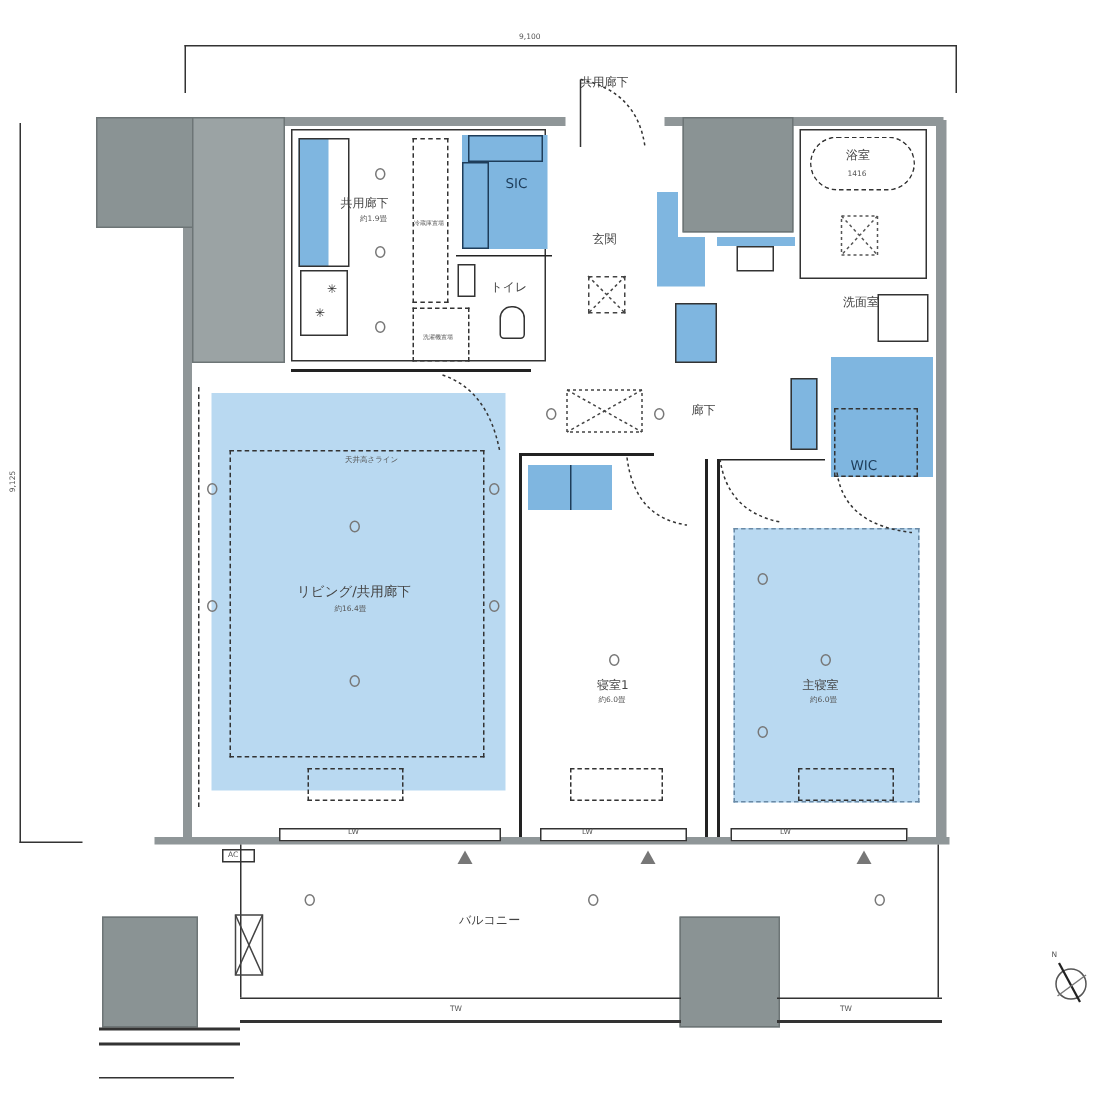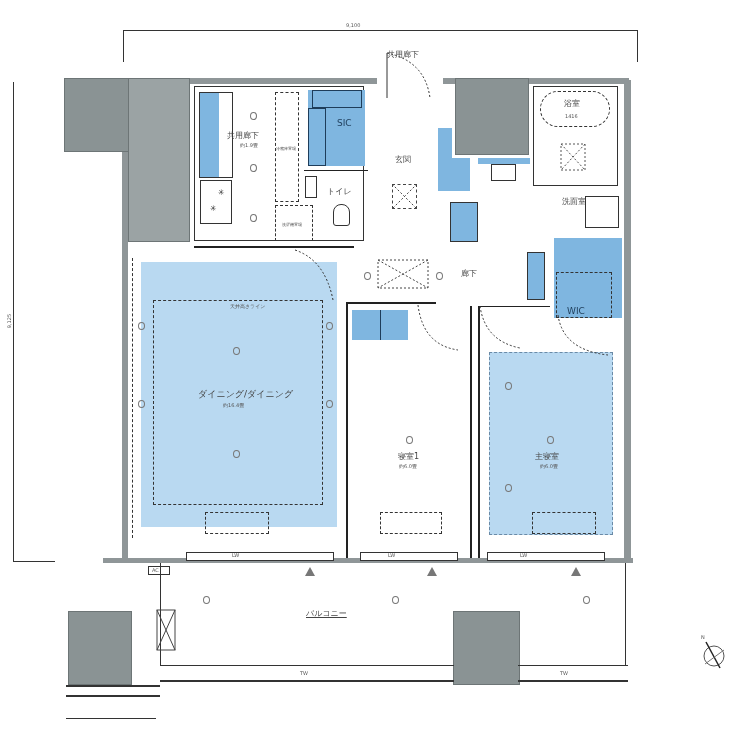--- a/index.html
+++ b/index.html
@@ -114,21 +114,21 @@
 <div class="line" style="left:194px;top:246px;width:160px;height:2px;"></div>
 <div class="line" style="left:346px;top:302px;width:2px;height:256px;"></div>
 <div class="line" style="left:470px;top:306px;width:2px;height:252px;"></div>
 <div class="line" style="left:478px;top:306px;width:2px;height:252px;"></div>
 <div class="line" style="left:346px;top:302px;width:90px;height:2px;"></div>
 <div class="line" style="left:478px;top:306px;width:72px;height:1px;"></div>
 
 <div class="lblue" style="left:141px;top:262px;width:196px;height:265px;"></div>
 <div class="dash" style="left:153px;top:300px;width:170px;height:205px;"></div>
 <div class="small" style="left:230px;top:303px;">天井高さライン</div>
-<div class="label" style="left:198px;top:388px;font-size:9px;">ダイニング/ダイニング</div>
+<div class="label" style="left:198px;top:388px;font-size:9px;">リビング/共用廊下</div>
 <div class="small" style="left:223px;top:402px;">約16.4畳</div>
 <div class="circ" style="left:233px;top:347px;"></div>
 <div class="circ" style="left:233px;top:450px;"></div>
 <div class="circ" style="left:138px;top:322px;"></div>
 <div class="circ" style="left:138px;top:400px;"></div>
 <div class="circ" style="left:326px;top:322px;"></div>
 <div class="circ" style="left:326px;top:400px;"></div>
 <div class="dash" style="left:205px;top:512px;width:64px;height:22px;"></div>
 <div class="dash" style="left:132px;top:258px;width:1px;height:280px;border-width:0 0 0 1px;"></div>
 <svg width="50" height="50" style="left:295px;top:250px;">
@@ -161,21 +161,21 @@
   </svg>
 
 <div class="win" style="left:186px;top:552px;width:148px;height:9px;"></div>
 <div class="small" style="left:232px;top:552px;">LW</div>
 <div class="win" style="left:360px;top:552px;width:98px;height:9px;"></div>
 <div class="small" style="left:388px;top:552px;">LW</div>
 <div class="win" style="left:487px;top:552px;width:118px;height:9px;"></div>
 <div class="small" style="left:520px;top:552px;">LW</div>
 
 <div class="abs" style="left:160px;top:563px;width:466px;height:102px;border-left:1px solid #333;border-right:1px solid #333;box-sizing:border-box;"></div>
-<div class="label" style="left:306px;top:608px;font-size:8px;text-decoration:underline;">バルコニー</div>
+<div class="label" style="left:306px;top:608px;font-size:8px;">バルコニー</div>
 <div class="tri" style="left:305px;top:567px;"></div>
 <div class="tri" style="left:427px;top:567px;"></div>
 <div class="tri" style="left:571px;top:567px;"></div>
 <div class="circ" style="left:203px;top:596px;"></div>
 <div class="circ" style="left:392px;top:596px;"></div>
 <div class="circ" style="left:583px;top:596px;"></div>
 <svg width="18" height="40" style="left:157px;top:610px;">
     <rect x="0" y="0" width="18" height="40" fill="none" stroke="#444"></rect>
     <path d="M0 0 L18 40 M18 0 L0 40" stroke="#444"></path>
   </svg>

